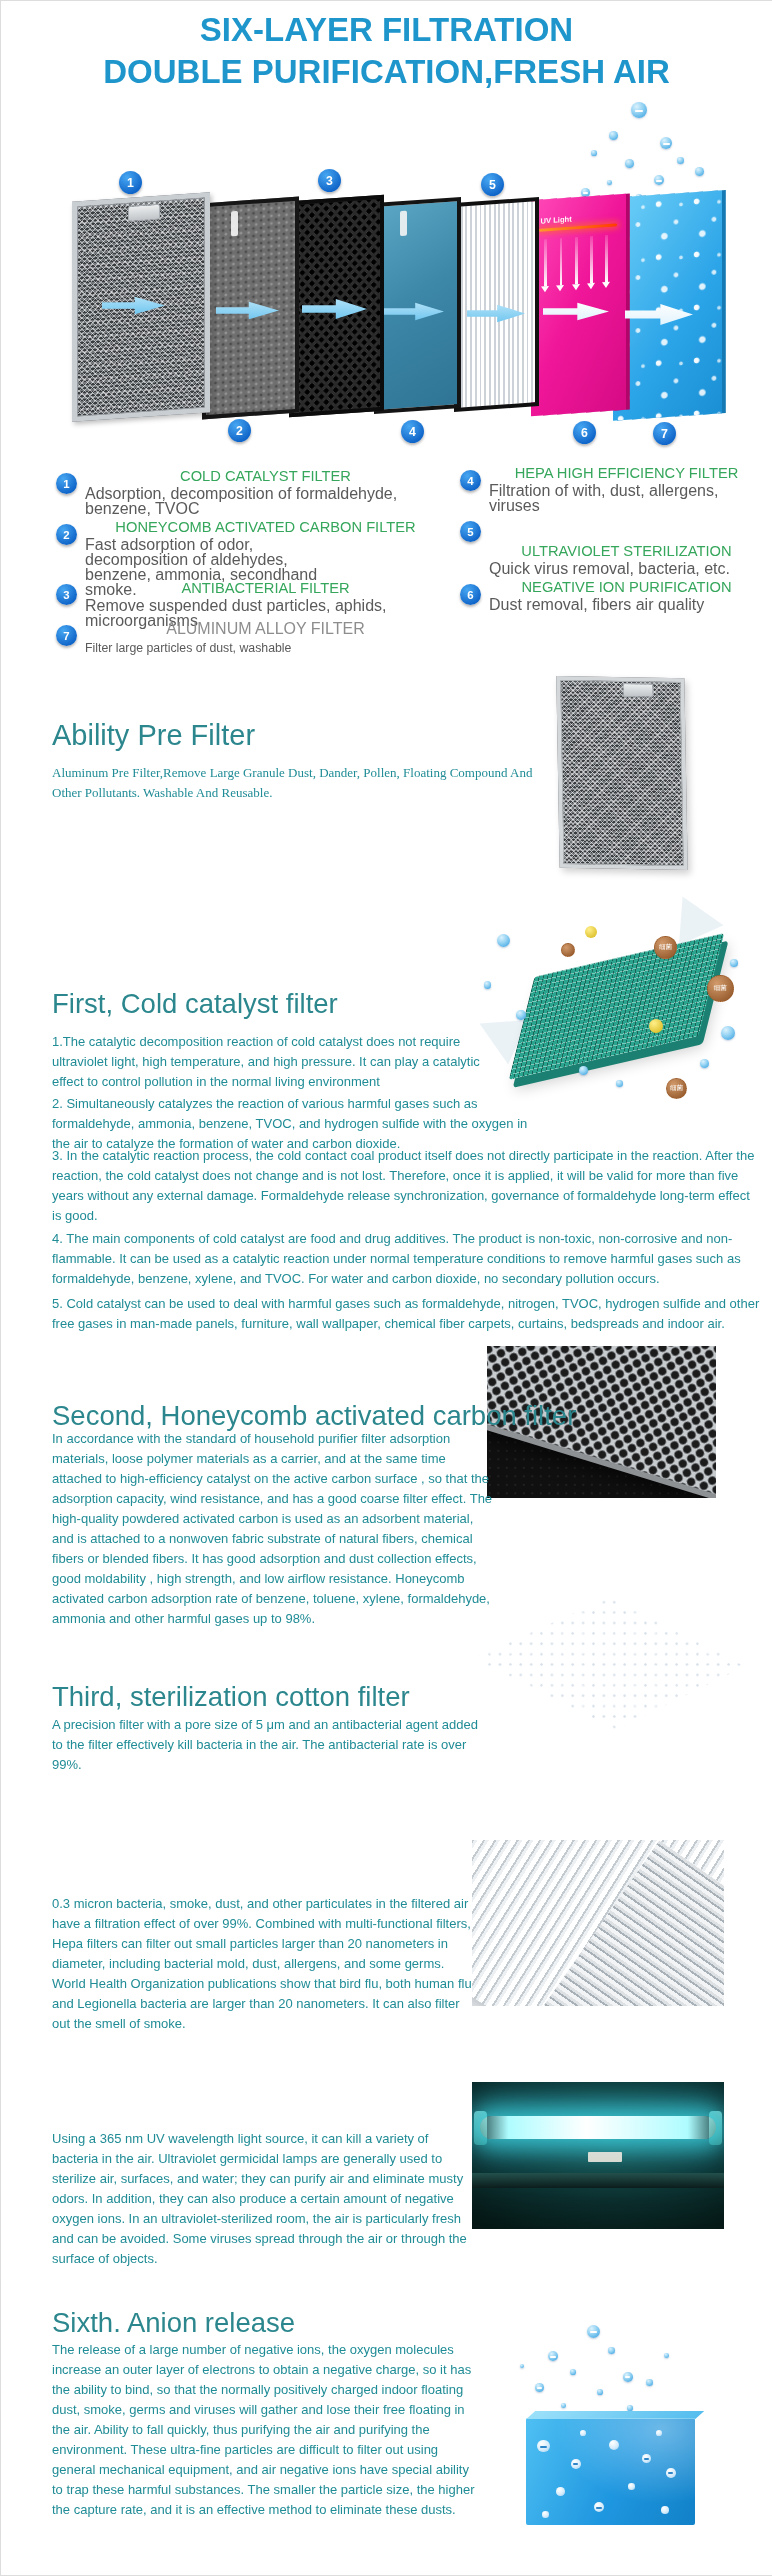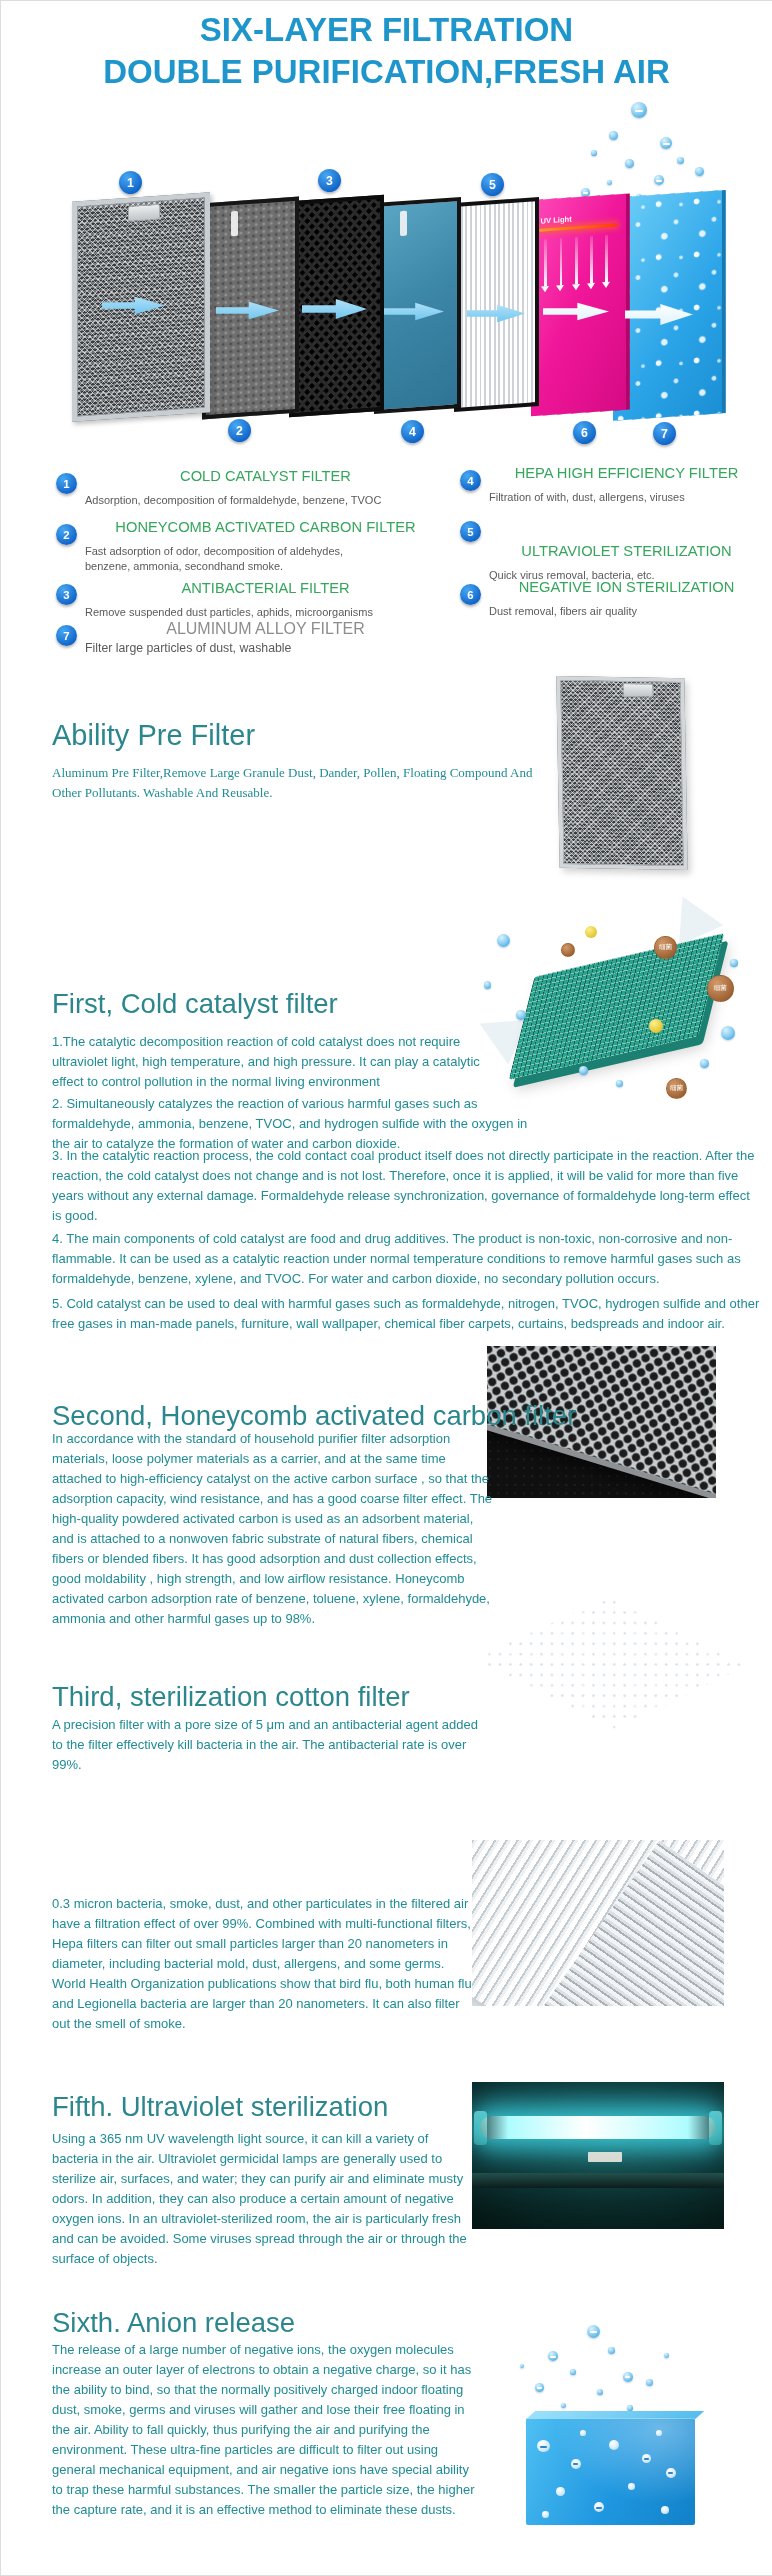--- a/index.html
+++ b/index.html
@@ -66,21 +66,21 @@
   .ion.neg::after{content:"";position:absolute;left:22%;top:46%;width:56%;height:1.9px;
     background:#fff;border-radius:0.9px;}
   .ionw{position:absolute;border-radius:50%;
     background:radial-gradient(circle at 35% 28%,#ffffff,#d6ecfb 55%,#9ccdee);}
   .ionw.neg::after{content:"";position:absolute;left:22%;top:46%;width:56%;height:1.9px;
     background:#2e86c8;border-radius:0.9px;}
 
   
   .li-title{color:#35a65b;font-size:14.7px;line-height:17px;text-align:center;}
   .li-title.gray{color:#8d8d8d;font-size:16px;}
-  .li-desc{color:#5a5a5a;font-size:11px;line-height:15px;margin-top:8px;}
+  .li-desc{color:#5a5a5a;font-size:16px;line-height:15px;margin-top:1px;}
 
   
   .sec-h{position:absolute;color:#2b878d;font-weight:400;letter-spacing:0;}
   .sec-p{position:absolute;color:#208c96;font-size:13px;line-height:20px;}
 
   
   .alu-img{border:4.7px solid #d4d7d9;box-shadow:inset 0 0 0 0.9px #aeb3b7,2.8px 3.8px 7.6px rgba(0,0,0,.18);
     background-color:#5c6065;transform:rotate(-1deg) skewY(2deg);
     background-image:repeating-linear-gradient(45deg,rgba(255,255,255,.5) 0 0.9px,transparent 0.9px 3.2px),
                      repeating-linear-gradient(-45deg,rgba(255,255,255,.5) 0 0.9px,transparent 0.9px 3.2px),
@@ -246,21 +246,21 @@
     </div>
 
     <div class="badge" style="left:459px;top:520px;width:21px;height:21px;font-size:11.4px;">5</div>
     <div class="abs" style="left:488px;top:542px;width:275px;">
       <div class="li-title">ULTRAVIOLET STERILIZATION</div>
       <div class="li-desc">Quick virus removal, bacteria, etc.</div>
     </div>
 
     <div class="badge" style="left:459px;top:583px;width:21px;height:21px;font-size:11.4px;">6</div>
     <div class="abs" style="left:488px;top:578px;width:275px;">
-      <div class="li-title">NEGATIVE ION STERILIZATION</div>
+      <div class="li-title">NEGATIVE ION PURIFICATION</div>
       <div class="li-desc">Dust removal, fibers air quality</div>
     </div>
   </div>
 
   <h2 class="sec-h" style="left:51px;top:718px;font-size:29px;margin:0;">Ability Pre Filter</h2>
   <p class="sec-p" style="left:51px;top:762px;width:513px;margin:0;font-family:Liberation Serif, serif;">Aluminum Pre Filter,Remove Large Granule Dust, Dander, Pollen, Floating Compound And Other Pollutants. Washable And Reusable.</p>
   <div class="alu-img abs" style="left:557px;top:676px;width:128px;height:192px;box-sizing:border-box;"></div>
 
   <div class="abs" style="left:475px;top:906px;width:285px;height:190px;">
     <div class="white-arrow" style="left:190px;top:0px;"></div>
@@ -310,21 +310,20 @@
   </div>
   <p class="sec-p" style="left:51px;top:1893px;width:425px;margin:0;">0.3 micron bacteria, smoke, dust, and other particulates in the filtered air have a filtration effect of over 99%. Combined with multi-functional filters, Hepa filters can filter out small particles larger than 20 nanometers in diameter, including bacterial mold, dust, allergens, and some germs. World Health Organization publications show that bird flu, both human flu and Legionella bacteria are larger than 20 nanometers. It can also filter out the smell of smoke.</p>
 
   <div class="uv-photo" style="left:471px;top:2081px;width:252px;height:147px;">
     <span class="uv-cap" style="left:1.9px;"></span>
     <span class="uv-cap" style="right:1.9px;"></span>
     <div class="uv-tube"></div>
     <span class="uv-tag"></span>
     <div class="uv-bar"></div>
   </div>
-  <h2 class="sec-h" style="left:51px;top:2090px;font-size:27.5px;margin:0;">Fifth. Ultraviolet sterilization</h2>
   <p class="sec-p" style="left:51px;top:2128px;width:425px;margin:0;">Using a 365 nm UV wavelength light source, it can kill a variety of bacteria in the air. Ultraviolet germicidal lamps are generally used to sterilize air, surfaces, and water; they can purify air and eliminate musty odors. In addition, they can also produce a certain amount of negative oxygen ions. In an ultraviolet-sterilized room, the air is particularly fresh and can be avoided. Some viruses spread through the air or through the surface of objects.</p>
 
   <h2 class="sec-h" style="left:51px;top:2306px;font-size:27.5px;margin:0;">Sixth. Anion release</h2>
   <p class="sec-p" style="left:51px;top:2339px;width:427px;margin:0;">The release of a large number of negative ions, the oxygen molecules increase an outer layer of electrons to obtain a negative charge, so it has the ability to bind, so that the normally positively charged indoor floating dust, smoke, germs and viruses will gather and lose their free floating in the air. Ability to fall quickly, thus purifying the air and purifying the environment. These ultra-fine particles are difficult to filter out using general mechanical equipment, and air negative ions have special ability to trap these harmful substances. The smaller the particle size, the higher the capture rate, and it is an effective method to eliminate these dusts.</p>
 
   <span class="ion neg" style="left:586px;top:2324px;width:13.3px;height:13.3px;"></span>
   <span class="ion neg" style="left:547px;top:2350px;width:10.4px;height:10.4px;"></span>
   <span class="ion" style="left:607px;top:2346px;width:6.6px;height:6.6px;"></span>
   <span class="ion" style="left:569px;top:2368px;width:5.7px;height:5.7px;"></span>
   <span class="ion neg" style="left:622px;top:2371px;width:9.5px;height:9.5px;"></span>

